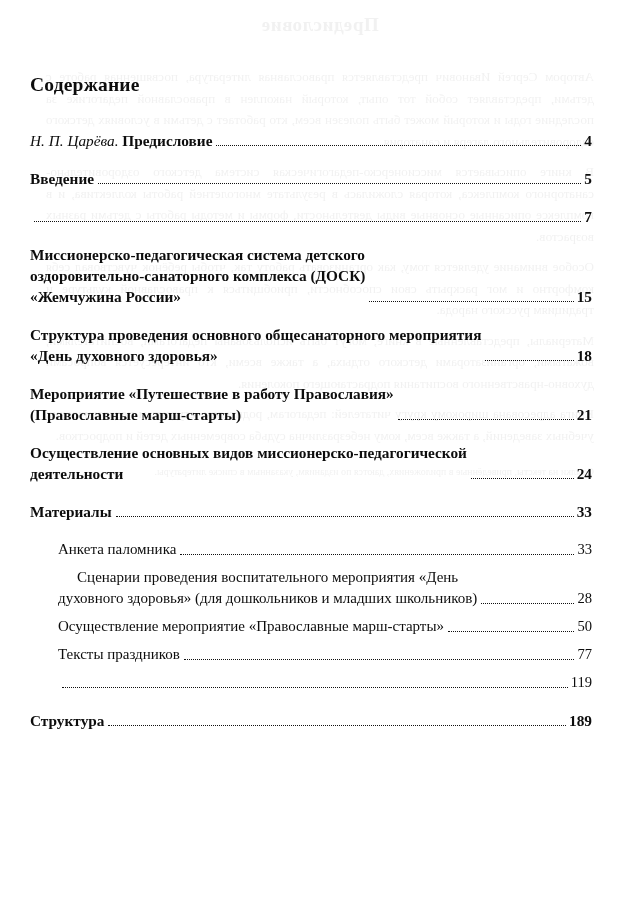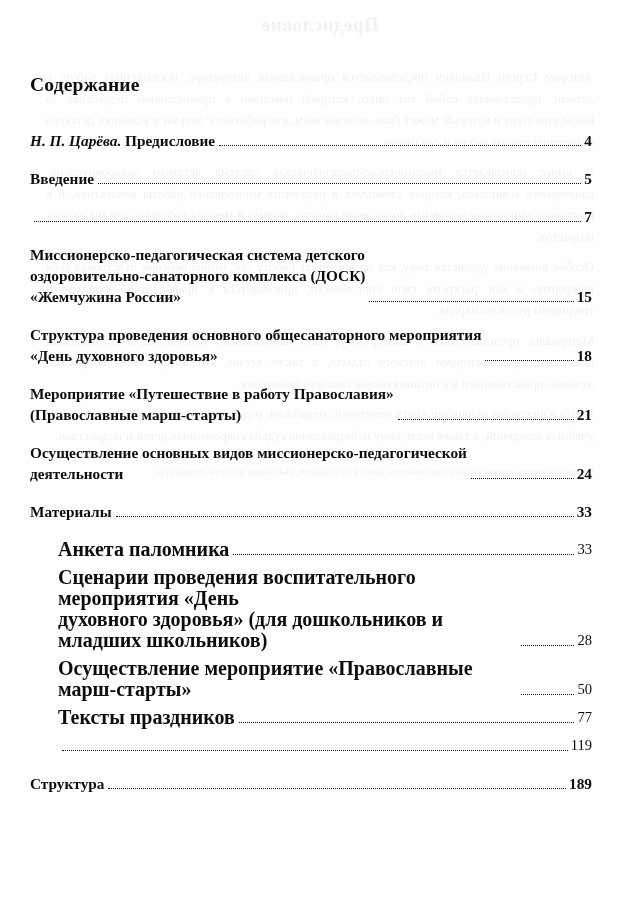--- a/index.html
+++ b/index.html
@@ -75,22 +75,23 @@
     font-size: 15.3px;
     line-height: 21px;
     white-space: pre-line;
     flex: 0 1 auto;
     max-width: 86%;
   }
   .entry.level0 > .entry-text {
     font-weight: bold;
   }
   .entry.level1 > .entry-text {
-    font-weight: bold;
-    font-size: 20px;
+    font-weight: normal;
+    font-size: 15px;
+    text-align: center;
   }
   .entry.level1 {
     padding-left: 28px;
   }
   .leader {
     flex: 1 1 auto;
     border-bottom: 1.5px dotted #111;
     margin: 0 3px 5px 4px;
     min-width: 10px;
     height: 0;
@@ -103,21 +104,21 @@
   }
   .entry.level0 > .page-num {
     font-weight: bold;
   }
   .entry.level1 > .page-num {
     font-weight: normal;
     font-size: 14.6px;
   }
   .author-italic {
     font-style: italic;
-    font-weight: bold;
+    font-weight: normal;
   }
 </style>
 </head>
 <body>
 
 <div class="ghost-layer">
   <div class="ghost-title">Предисловие</div>
   <p class="ghost-p">Автором Сергей Иванович представляется православная литература, посвященная работе с детьми, представляет собой тот опыт, который накоплен в православной педагогике за последние годы и который может быть полезен всем, кто работает с детьми в условиях детского оздоровительного лагеря и санатория.</p>
   <p class="ghost-p">В книге описывается миссионерско-педагогическая система детского оздоровительно-санаторного комплекса, которая сложилась в результате многолетней работы коллектива, и в комплексе описанные основные виды деятельности, формы и методы работы с детьми разных возрастов.</p>
   <p class="ghost-p">Особое внимание уделяется тому, как организовать работу так, чтобы ребёнок чувствовал себя комфортно и мог раскрыть свои способности, приобщиться к православной культуре и традициям русского народа.</p>

